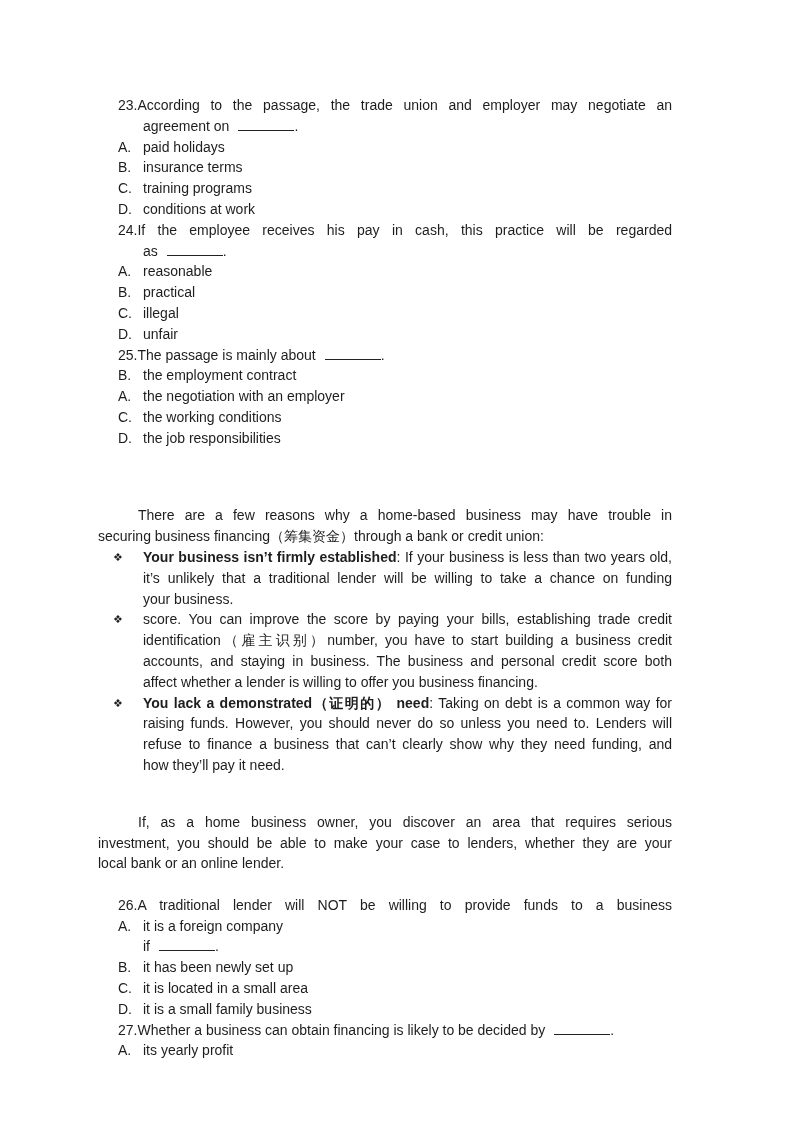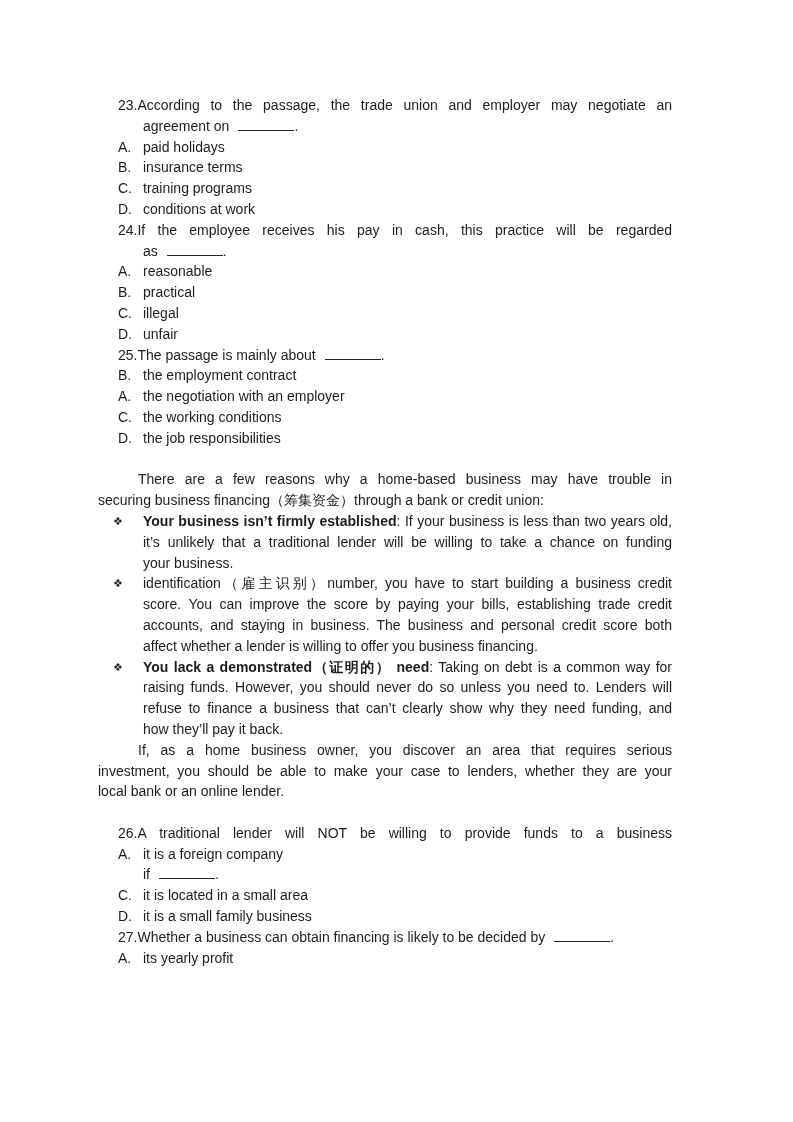--- a/index.html
+++ b/index.html
@@ -18,21 +18,21 @@
     width: 574px;
     font-size: 14px;
     line-height: 20.8px;
     color: #1d1d1d;
   }
   .blk { position: relative; }
   .blk.question { margin-left: 20px; }
   .line { white-space: nowrap; height: 20.8px; }
   .line.j { text-align: justify; text-align-last: justify; text-justify: inter-word; }
   .line.ind25 { padding-left: 25px; }
-  .line.ind40 { padding-left: 40px; }
+  .line.ind40 { padding-left: 40px; margin-top: 36px; }
   .bullet .line { padding-left: 45px; }
   .bullet-marker {
     position: absolute;
     left: 15px;
     top: 0;
     font-size: 11px;
     line-height: 20.8px;
     color: #1d1d1d;
   }
   .opt-marker { display: inline-block; width: 25px; }
@@ -81,42 +81,43 @@
         <div class="line"><span class="t">securing business financing（筹集资金）through a bank or credit union:</span></div>
       </div>
       <div class="blk bullet">
         <span class="bullet-marker">❖</span>
         <div class="line j"><span class="b">Your business isn’t firmly established</span><span class="t">: If your business is less than two years old,</span></div>
         <div class="line j"><span class="t">it’s unlikely that a traditional lender will be willing to take a chance on funding</span></div>
         <div class="line"><span class="t">your business.</span></div>
       </div>
       <div class="blk bullet">
         <span class="bullet-marker">❖</span>
+        <div class="line j"><span class="t">score. You can improve the score by paying your bills, establishing trade credit</span></div>
         <div class="line j"><span class="t">identification（雇主识别）number, you have to start building a business credit</span></div>
-        <div class="line j"><span class="t">score. You can improve the score by paying your bills, establishing trade credit</span></div>
         <div class="line j"><span class="t">accounts, and staying in business. The business and personal credit score both</span></div>
         <div class="line"><span class="t">affect whether a lender is willing to offer you business financing.</span></div>
       </div>
       <div class="blk bullet">
         <span class="bullet-marker">❖</span>
         <div class="line j"><span class="b">You lack a demonstrated（证明的） need</span><span class="t">: Taking on debt is a common way for</span></div>
         <div class="line j"><span class="t">raising funds. However, you should never do so unless you need to. Lenders will</span></div>
         <div class="line j"><span class="t">refuse to finance a business that can’t clearly show why they need funding, and</span></div>
-        <div class="line"><span class="t">how they’ll pay it back.</span></div>
+        <div class="line"><span class="t">how they’ll pay it need.</span></div>
       </div>
       <div class="blk paragraph">
         <div class="line j ind40"><span class="t">If, as a home business owner, you discover an area that requires serious</span></div>
         <div class="line j"><span class="t">investment, you should be able to make your case to lenders, whether they are your</span></div>
         <div class="line"><span class="t">local bank or an online lender.</span></div>
       </div>
       <div class="blk spacer"></div>
       <div class="blk question">
         <div class="line j"><span class="t">26.A traditional lender will NOT be willing to provide funds to a business</span></div>
         <div class="line"><span class="opt-marker">A.</span><span class="t">it is a foreign company</span></div>
         <div class="line ind25"><span class="t">if</span><span class="blank"></span><span class="t">.</span></div>
+        <div class="line"><span class="opt-marker">B.</span><span class="t">it has been newly set up</span></div>
         <div class="line"><span class="opt-marker">C.</span><span class="t">it is located in a small area</span></div>
         <div class="line"><span class="opt-marker">D.</span><span class="t">it is a small family business</span></div>
       </div>
       <div class="blk question">
         <div class="line"><span class="t">27.Whether a business can obtain financing is likely to be decided by</span><span class="blank"></span><span class="t">.</span></div>
         <div class="line"><span class="opt-marker">A.</span><span class="t">its yearly profit</span></div>
       </div>
     </div>
 </div>
 

